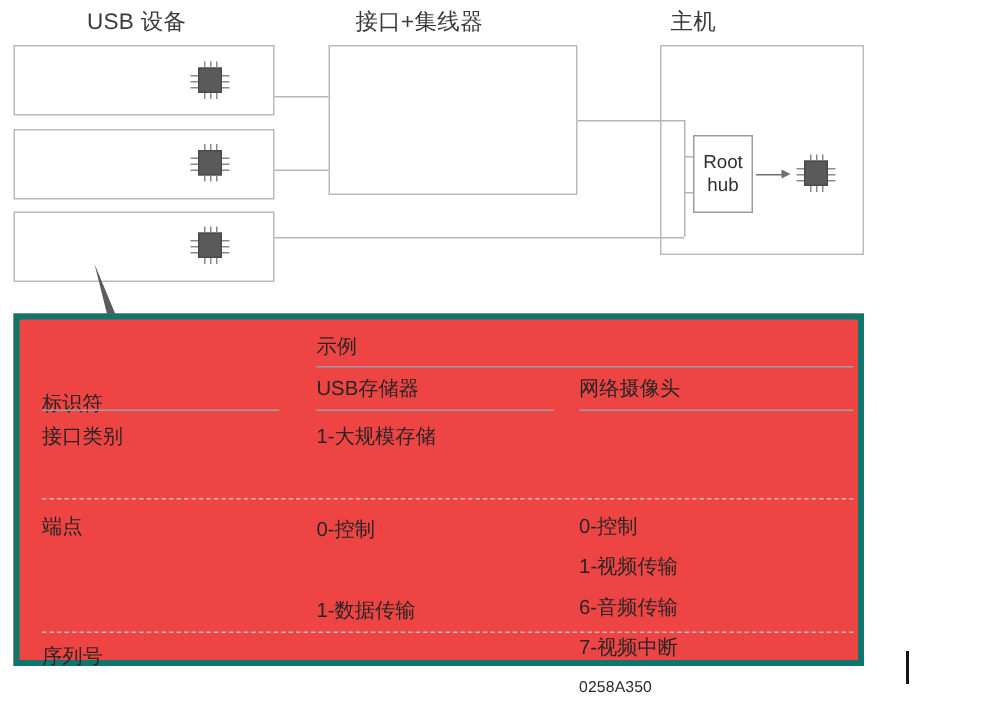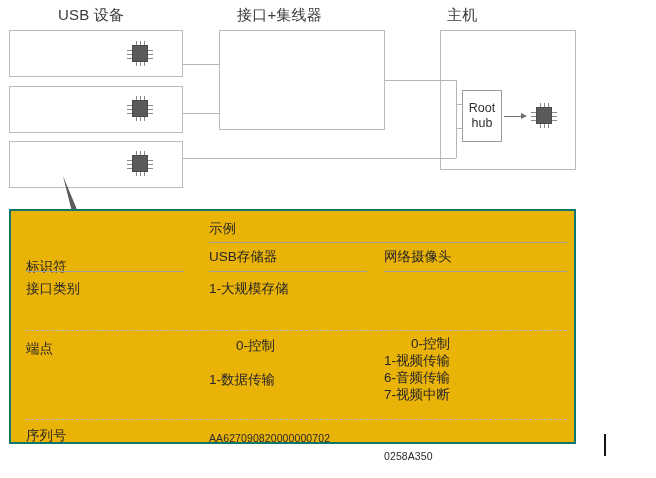--- a/index.html
+++ b/index.html
@@ -96,22 +96,22 @@
     position: absolute;
     width: 0; height: 0;
     border-top: 3.5px solid transparent;
     border-bottom: 3.5px solid transparent;
     border-left: 6px solid #6f6f6f;
   }
 
   
   .table-card {
     position: absolute;
-    border: 2px solid #0f766e;
-    background: #eab308;
+    border: 4px solid #0f766e;
+    background: #ef4444;
     box-sizing: border-box;
   }
   .tbl {
     position: absolute;
     left: 0; top: 0;
     width: 100%;
     height: 100%;
   }
   .cell {
     position: absolute;
@@ -135,21 +135,21 @@
     height: 0;
     border-top: 1px dashed #b9bcbe;
   }
   .multi {
     position: absolute;
     font-size: 13.5px;
     line-height: 23px;
     color: #262626;
     white-space: pre;
   }
-  .multi.tight { line-height: 17px; text-align: right; }
+  .multi.tight { line-height: 27px; }
 
   
   .caret {
     position: absolute;
     width: 2px;
     background: #141414;
   }
 </style>
 </head>
 <body>
@@ -280,19 +280,18 @@
 
 1-数据传输</div>
     <div class="multi tight" style="left:373px; top:124px;">0-控制
 1-视频传输
 6-音频传输
 7-视频中断</div>
 
     <div class="dashrule" style="left:15px; top:208px; width:541px;"></div>
 
     <div class="cell" style="left:15px; top:215px;">序列号</div>
-    <div class="cell mono" style="left:198px; top:218px;">AA627090820000000702</div>
     <div class="cell mono" style="left:373px; top:236px;text-align:center;">0258A350</div>
 
   </div>
 </div>
 
 <div class="caret" style="left:604px; top:434px; height:22px;"></div>
 
 </body></html>

